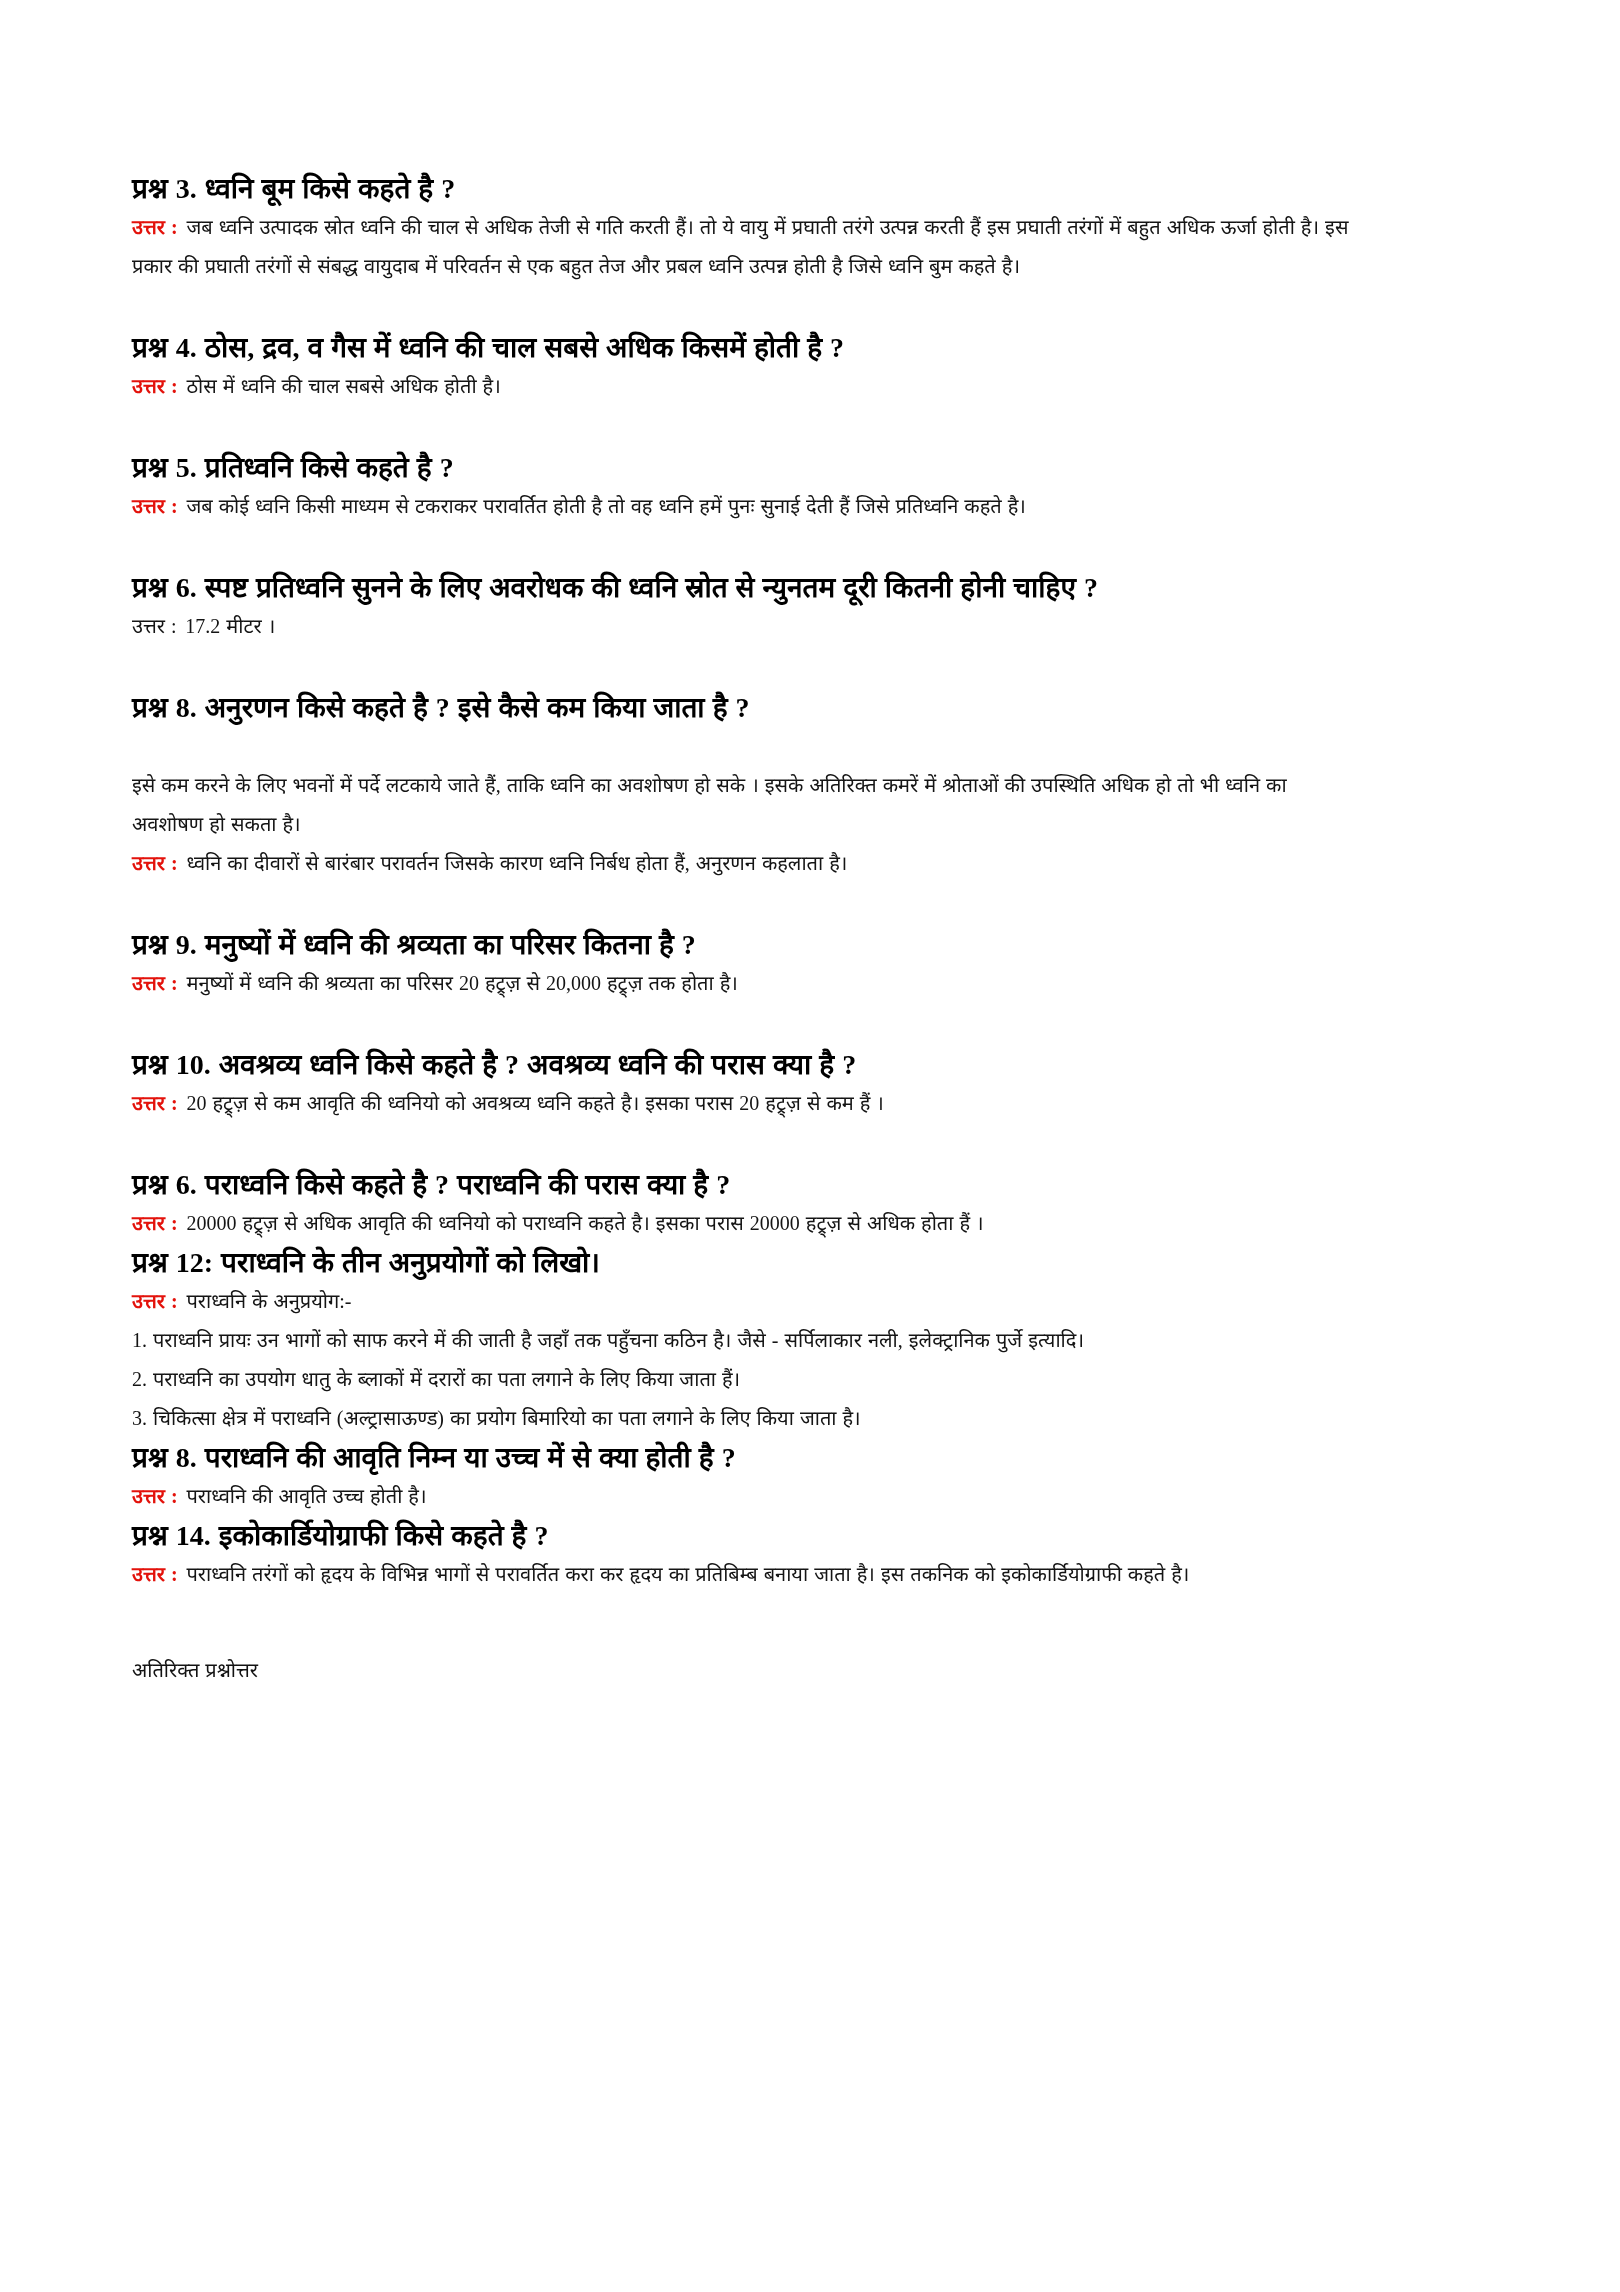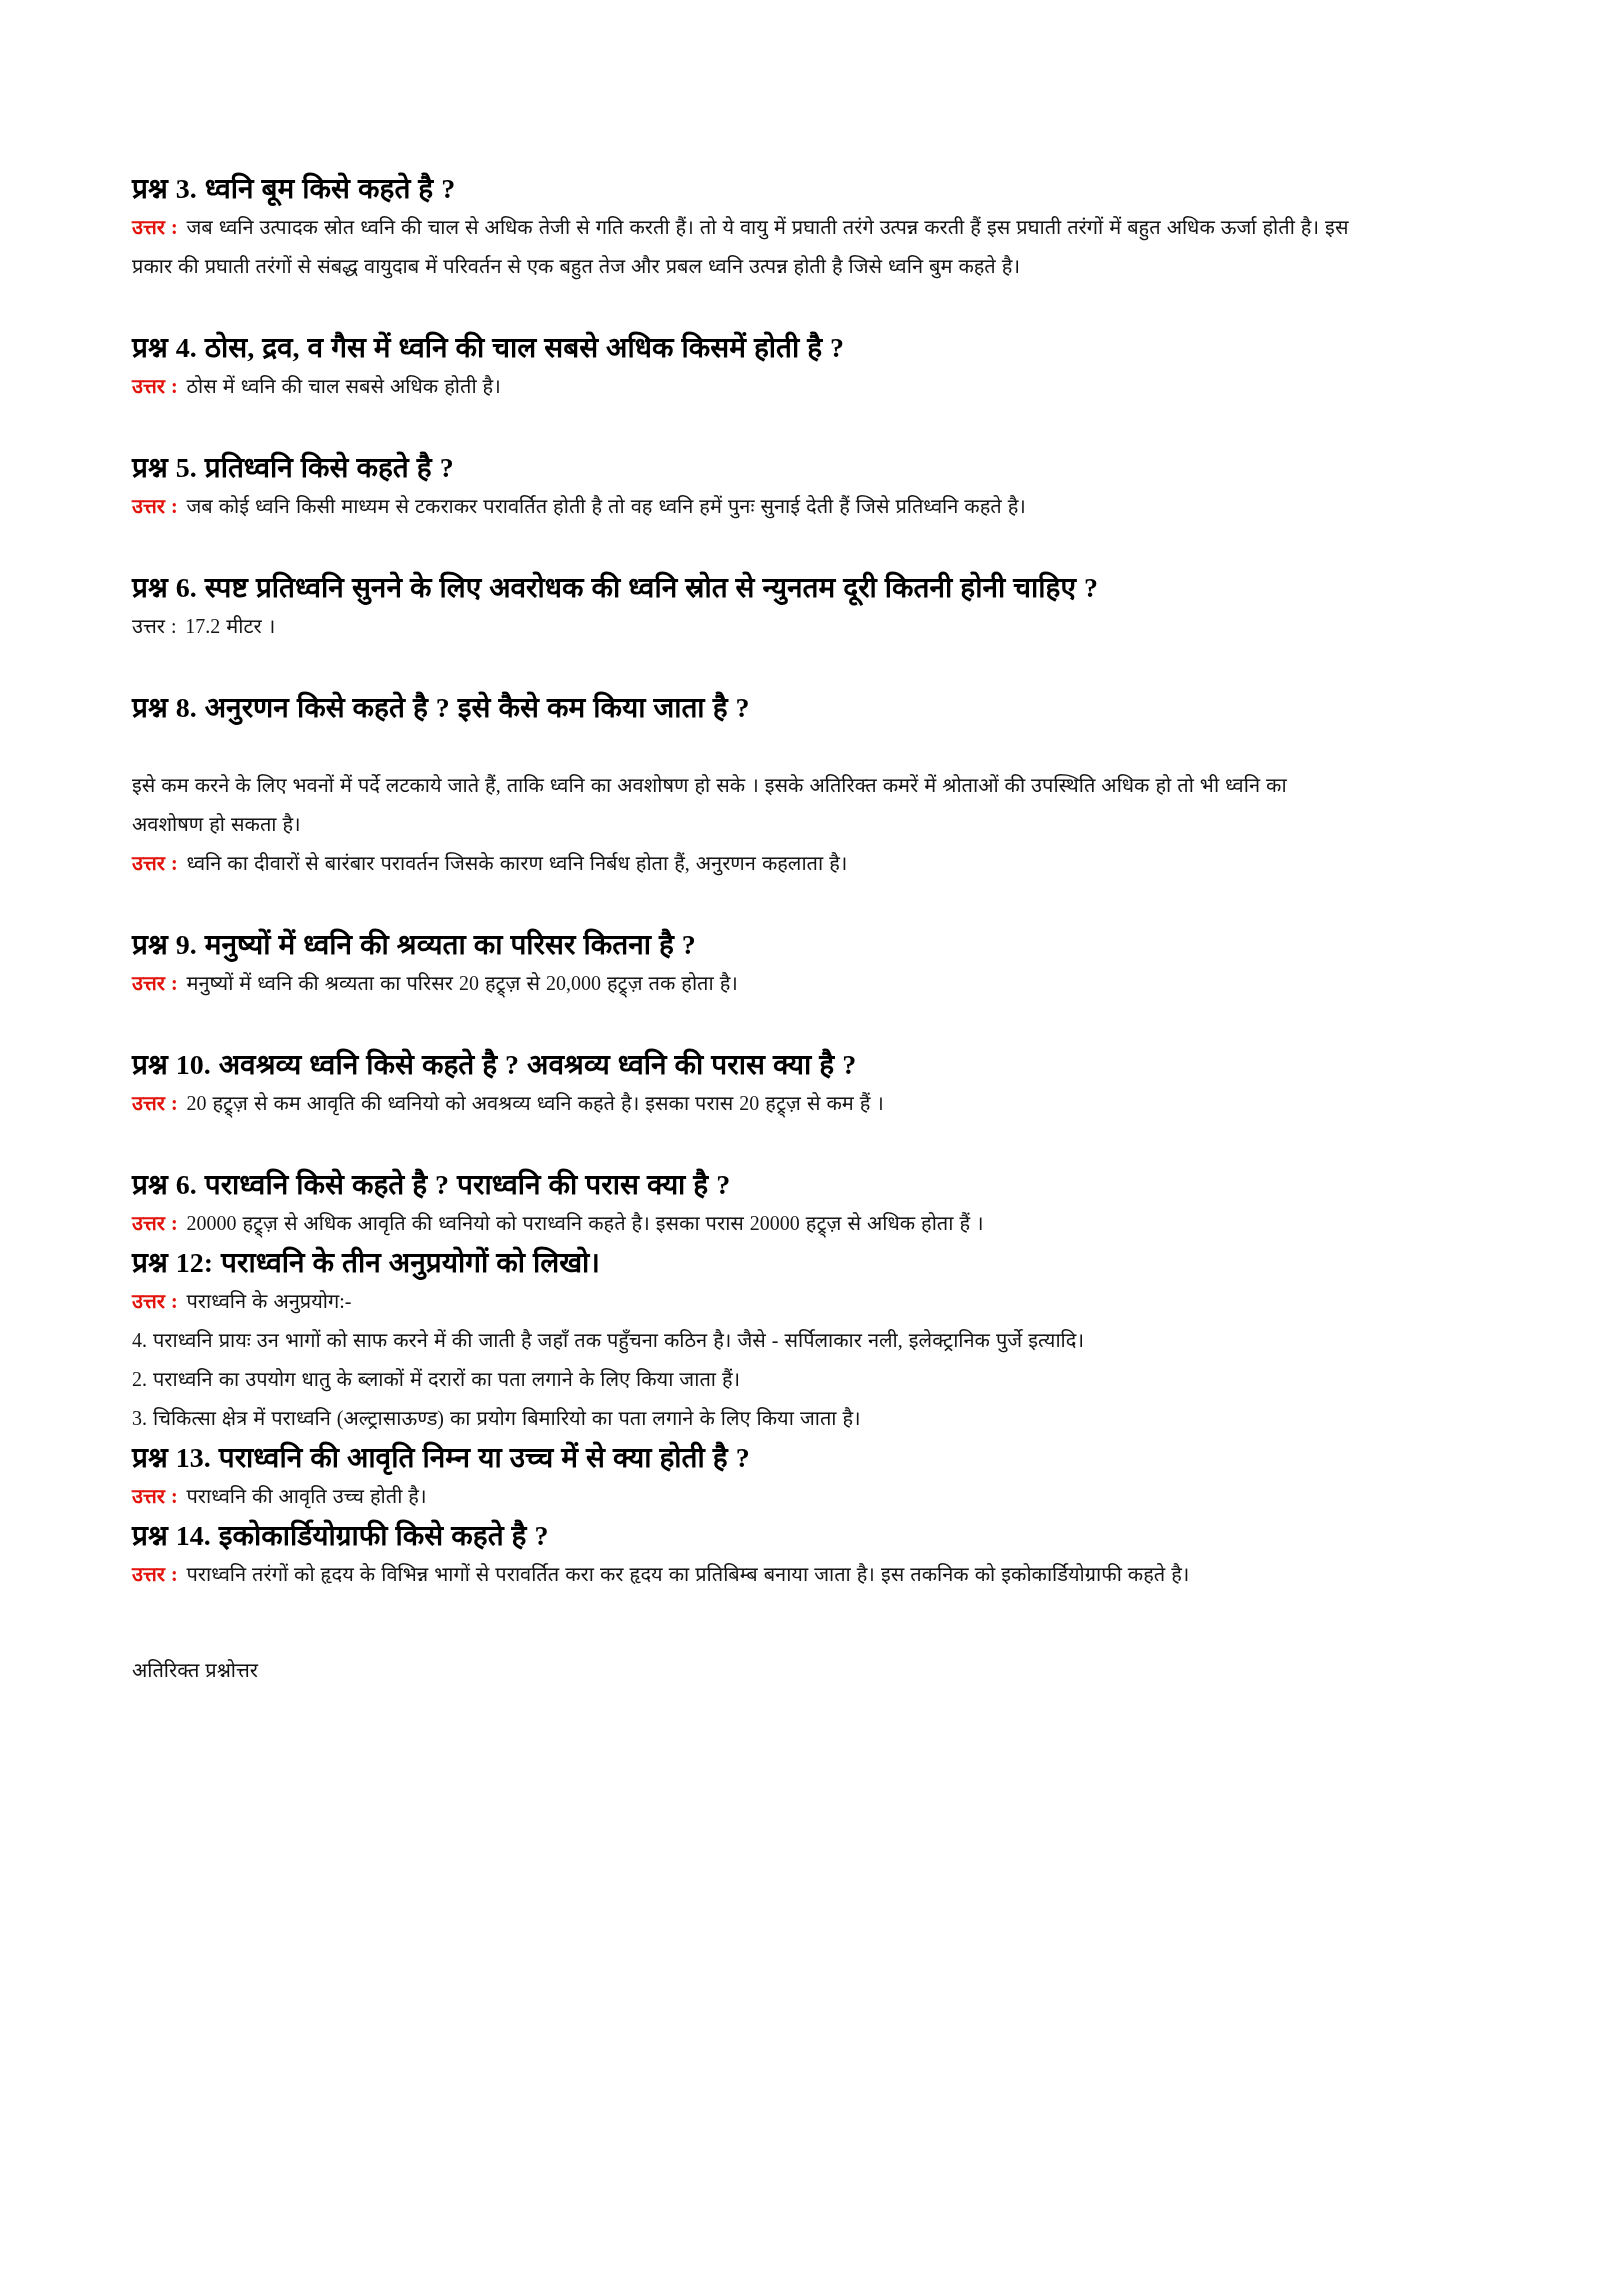--- a/index.html
+++ b/index.html
@@ -88,27 +88,27 @@
   </section>
 
   <section class="qa-block">
     <p class="question">प्रश्न 6. पराध्वनि किसे कहते है ? पराध्वनि की परास क्या है ?</p>
     <p class="answer"><span class="ans-label">उत्तर :</span><span class="answer-text">20000 हट्र्ज़ से अधिक आवृति की ध्वनियो को पराध्वनि कहते है। इसका परास 20000 हट्र्ज़ से अधिक होता हैं ।</span></p>
   </section>
 
   <section class="qa-block">
     <p class="question">प्रश्न 12: पराध्वनि के तीन अनुप्रयोगों को लिखो।</p>
     <p class="answer"><span class="ans-label">उत्तर :</span><span class="answer-text">पराध्वनि के अनुप्रयोग:-</span></p>
-    <p class="answer">4. पराध्वनि प्रायः उन भागों को साफ करने में की जाती है जहाँ तक पहुँचना कठिन है। जैसे - सर्पिलाकार नली, इलेक्ट्रानिक पुर्जे इत्यादि।</p>
+    <p class="answer">1. पराध्वनि प्रायः उन भागों को साफ करने में की जाती है जहाँ तक पहुँचना कठिन है। जैसे - सर्पिलाकार नली, इलेक्ट्रानिक पुर्जे इत्यादि।</p>
     <p class="answer">2. पराध्वनि का उपयोग धातु के ब्लाकों में दरारों का पता लगाने के लिए किया जाता हैं।</p>
     <p class="answer">3. चिकित्सा क्षेत्र में पराध्वनि (अल्ट्रासाऊण्ड) का प्रयोग बिमारियो का पता लगाने के लिए किया जाता है।</p>
   </section>
 
   <section class="qa-block">
-    <p class="question">प्रश्न 13. पराध्वनि की आवृति निम्न या उच्च में से क्या होती है ?</p>
+    <p class="question">प्रश्न 8. पराध्वनि की आवृति निम्न या उच्च में से क्या होती है ?</p>
     <p class="answer"><span class="ans-label">उत्तर :</span><span class="answer-text">पराध्वनि की आवृति उच्च होती है।</span></p>
   </section>
 
   <section class="qa-block">
     <p class="question">प्रश्न 14. इकोकार्डियोग्राफी किसे कहते है ?</p>
     <p class="answer"><span class="ans-label">उत्तर :</span><span class="answer-text">पराध्वनि तरंगों को हृदय के विभिन्न भागों से परावर्तित करा कर हृदय का प्रतिबिम्ब बनाया जाता है। इस तकनिक को इकोकार्डियोग्राफी कहते है।</span></p>
   </section>
 
   <p class="footer-line">अतिरिक्त प्रश्नोत्तर</p>
 

